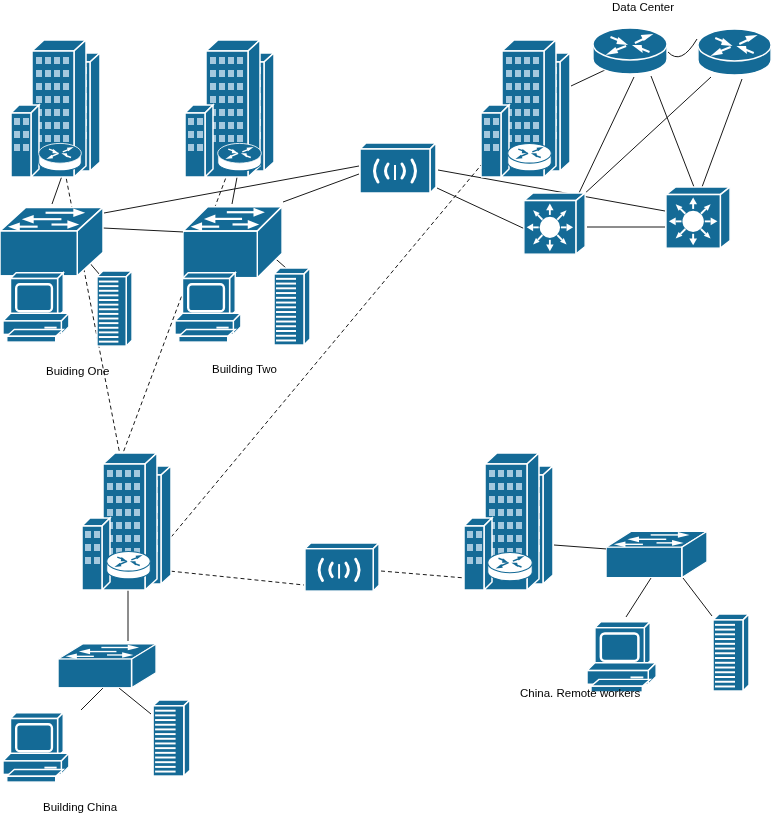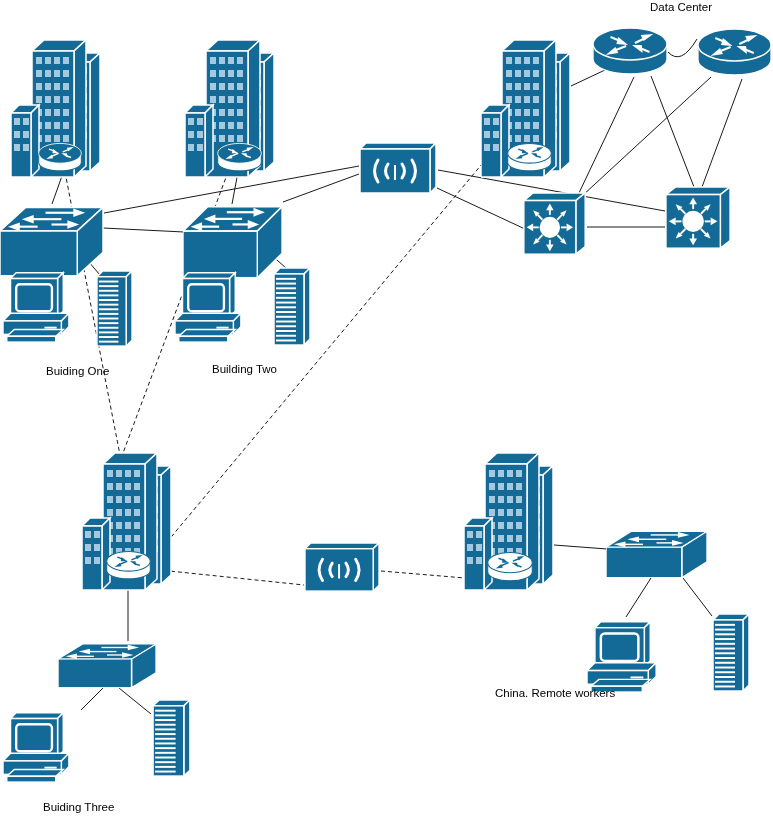--- a/index.html
+++ b/index.html
@@ -292,16 +292,16 @@
       <use href="#sym-pc" x="3" y="707" width="80" height="77"></use>
       <use href="#sym-pc" x="587" y="616" width="84" height="78"></use>
       <use href="#sym-server" x="95" y="269" width="39" height="79"></use>
       <use href="#sym-server" x="272" y="266" width="40" height="81"></use>
       <use href="#sym-server" x="151" y="698" width="41" height="80"></use>
       <use href="#sym-server" x="711" y="612" width="40" height="81"></use>
     </svg>
 
 <div class="node-label" style="left: 7px; top: 365px; padding-left: 39px;">Buiding One</div>
     <div class="node-label" style="left: 212px; top: 363px;">Building Two</div>
-    <div class="node-label" style="left: 650px; top: 1px;">Data Center</div>
-    <div class="node-label" style="left: 43px; top: 801px;">Buiding Three</div>
-    <div class="node-label" style="left: 495px; top: 687px;">China. Remote workers</div>
+    <div class="node-label" style="left: 612px; top: 1px;">Data Center</div>
+    <div class="node-label" style="left: 43px; top: 801px;">Building China</div>
+    <div class="node-label" style="left: 520px; top: 687px;">China. Remote workers</div>
   </div>
 
 </body></html>

